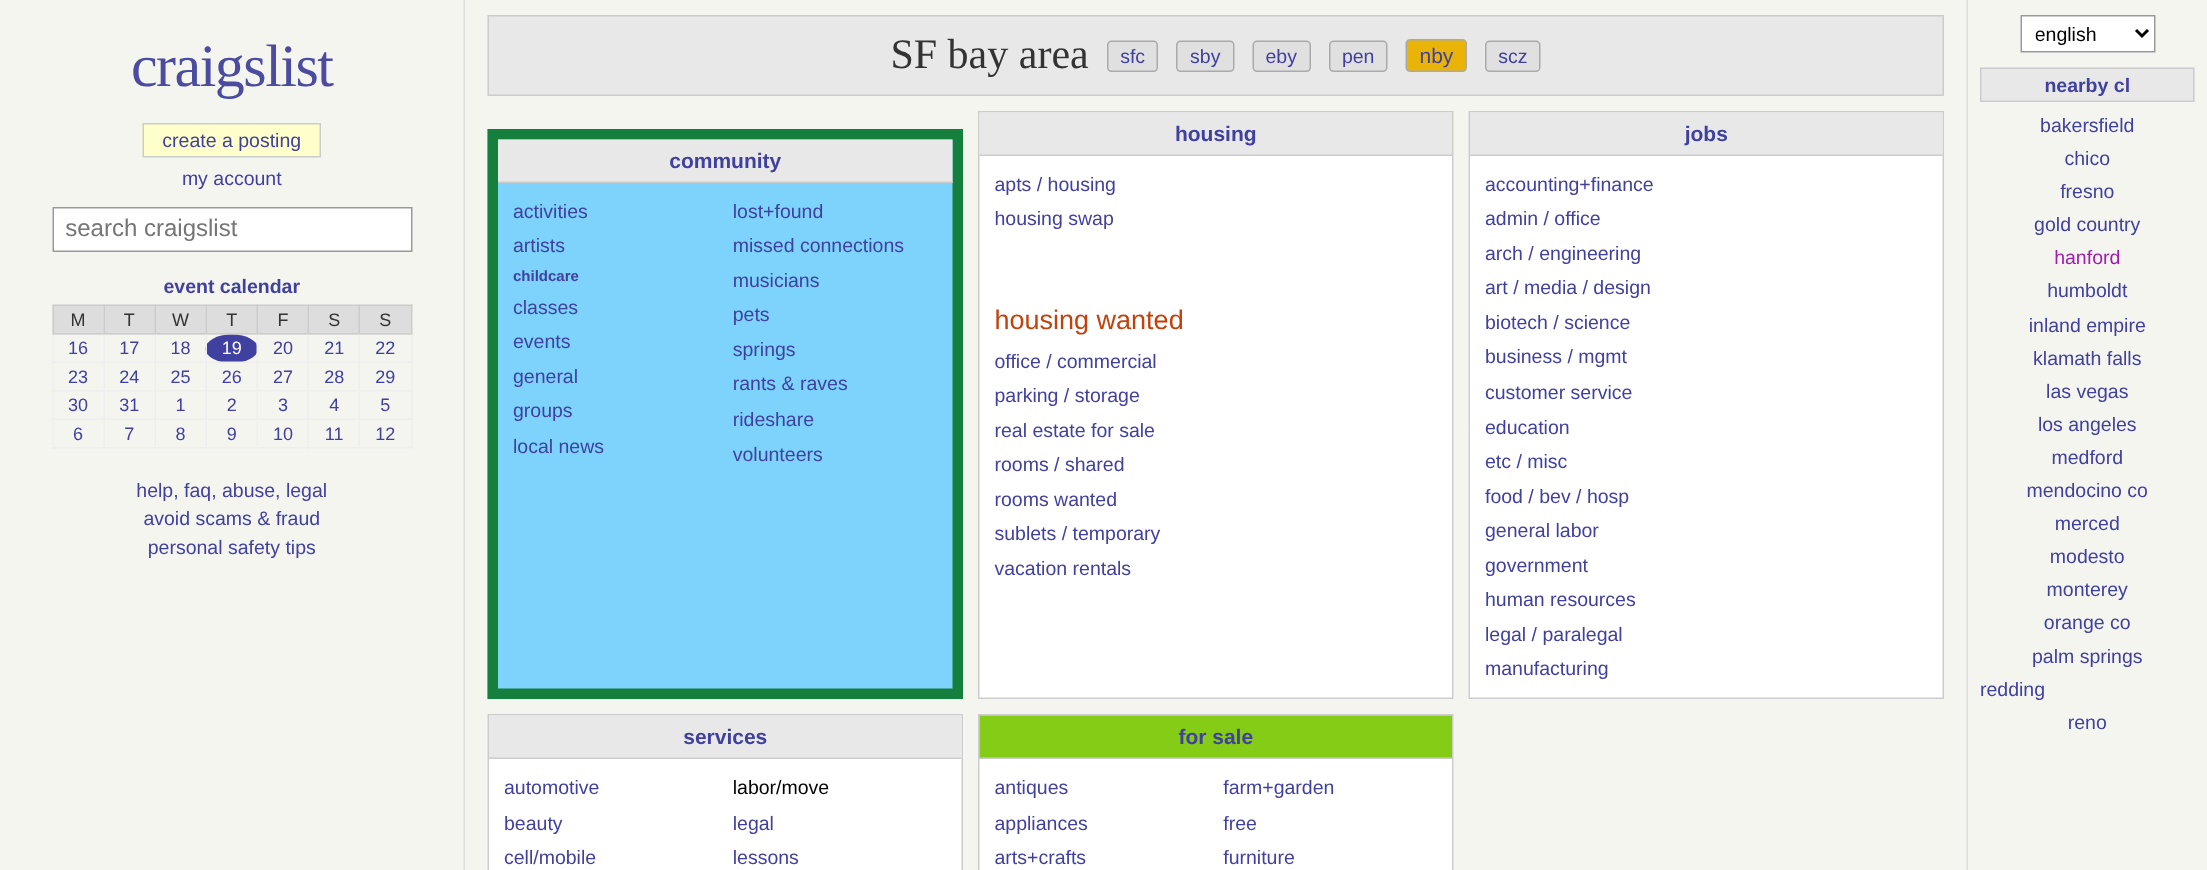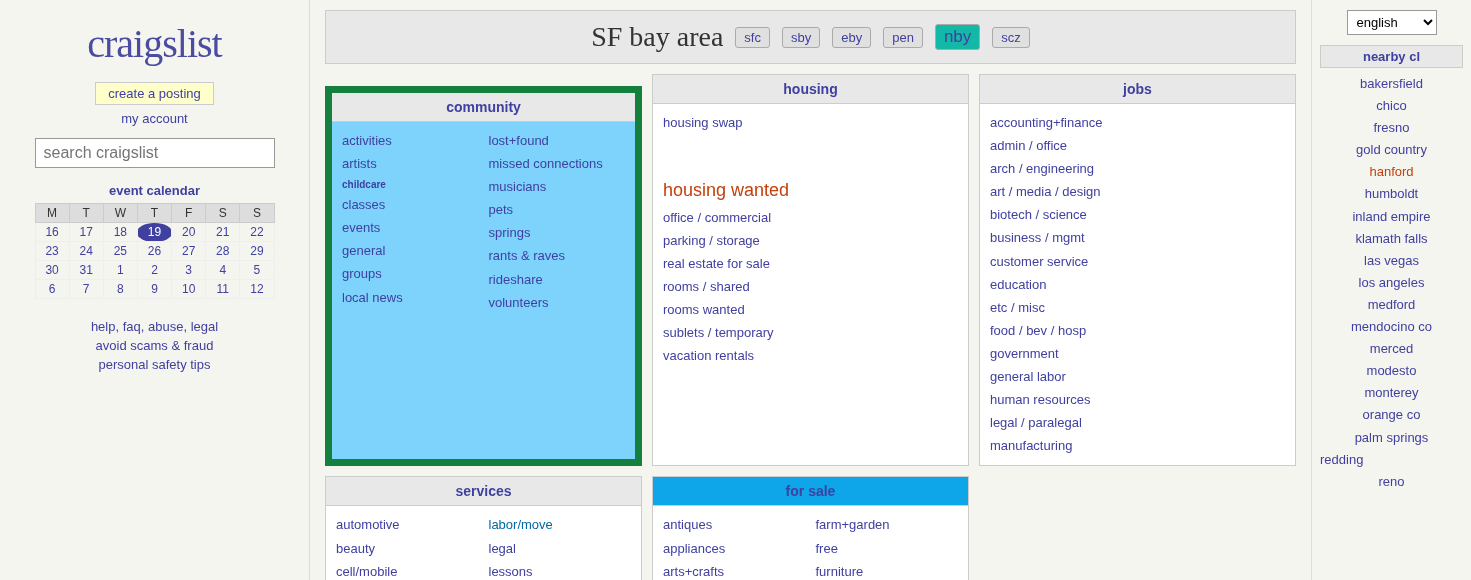--- a/index.html
+++ b/index.html
@@ -301,21 +301,21 @@
 </div>
 
 <div id="main-content">
 
   <div id="header-bar" style="background:#e8e8e8;border:1px solid #ccc;padding:10px 20px;display:flex;align-items:center;justify-content:center;gap:12px;margin-bottom:10px;">
     <span id="site-region-title" style="font-size:28px;color:#333;font-family:Georgia,serif;">SF bay area</span>
     <a class="region-tag" style="background:#e0e0e0;border:1px solid #aaa;color:#4040a0;padding:2px 8px;border-radius:3px;font-size:13px;cursor:pointer;text-decoration:none;">sfc</a>
     <a class="region-tag" style="background:#e0e0e0;border:1px solid #aaa;color:#4040a0;padding:2px 8px;border-radius:3px;font-size:13px;cursor:pointer;text-decoration:none;">sby</a>
     <a class="region-tag" style="background:#e0e0e0;border:1px solid #aaa;color:#4040a0;padding:2px 8px;border-radius:3px;font-size:13px;cursor:pointer;text-decoration:none;">eby</a>
     <a class="region-tag" style="background:#e0e0e0;border:1px solid #aaa;color:#4040a0;padding:2px 8px;border-radius:3px;font-size:13px;cursor:pointer;text-decoration:none;">pen</a>
-    <a class="region-tag" style="background:#14b8a6;border:1px solid #aaa;color:#4040a0;padding:2px 8px;border-radius:3px;font-size:17px;cursor:pointer;text-decoration:none;">nby</a>
+    <a class="region-tag" style="background:#eab308;border:1px solid #aaa;color:#4040a0;padding:2px 8px;border-radius:3px;font-size:14px;cursor:pointer;text-decoration:none;">nby</a>
     <a class="region-tag" style="background:#e0e0e0;border:1px solid #aaa;color:#4040a0;padding:2px 8px;border-radius:3px;font-size:13px;cursor:pointer;text-decoration:none;">scz</a>
   </div>
 
   <div id="sections-grid" style="display:grid;grid-template-columns:1fr 1fr 1fr;gap:10px;">
 
     <div class="section-box" style="background:#7dd3fc;border:7px solid #15803d;margin-top:12px;">
       <div class="section-header" style="background:#e8e8e8;padding:6px 10px;text-align:center;font-weight:bold;color:#4040a0;font-size:14px;border-bottom:1px solid #ccc;">community</div>
       <div class="section-body" style="padding:8px 10px;display:flex;gap:10px;">
         <div class="section-col" style="display:flex;flex-direction:column;gap:1px;flex:1;">
           <a class="section-link" style="color:#4040a0;text-decoration:none;font-size:13px;line-height:1.7;">activities</a>
@@ -337,20 +337,21 @@
           <a class="section-link" style="color:#4040a0;text-decoration:none;font-size:13px;line-height:1.7;">rideshare</a>
           <a class="section-link" style="color:#4040a0;text-decoration:none;font-size:13px;line-height:1.7;">volunteers</a>
         </div>
       </div>
     </div>
 
     <div class="section-box" style="background:#fff;border:1px solid #ccc;">
       <div class="section-header" style="background:#e8e8e8;padding:6px 10px;text-align:center;font-weight:bold;color:#4040a0;font-size:14px;border-bottom:1px solid #ccc;">housing</div>
       <div class="section-body" style="padding:8px 10px;display:flex;gap:10px;">
         <div class="section-col" style="display:flex;flex-direction:column;gap:1px;flex:1;">
+          <a class="section-link" style="color:#4040a0;text-decoration:none;font-size:13px;line-height:1.7;">apts / housing</a>
           <a class="section-link" style="color:#4040a0;text-decoration:none;font-size:13px;line-height:1.7;">housing swap</a>
           <a class="section-link" style="color:#c2410c;text-decoration:none;font-size:18px;line-height:1.7;margin-top:40px;">housing wanted</a>
           <a class="section-link" style="color:#4040a0;text-decoration:none;font-size:13px;line-height:1.7;">office / commercial</a>
           <a class="section-link" style="color:#4040a0;text-decoration:none;font-size:13px;line-height:1.7;">parking / storage</a>
           <a class="section-link" style="color:#4040a0;text-decoration:none;font-size:13px;line-height:1.7;">real estate for sale</a>
           <a class="section-link" style="color:#4040a0;text-decoration:none;font-size:13px;line-height:1.7;">rooms / shared</a>
           <a class="section-link" style="color:#4040a0;text-decoration:none;font-size:13px;line-height:1.7;">rooms wanted</a>
           <a class="section-link" style="color:#4040a0;text-decoration:none;font-size:13px;line-height:1.7;">sublets / temporary</a>
           <a class="section-link" style="color:#4040a0;text-decoration:none;font-size:13px;line-height:1.7;">vacation rentals</a>
         </div>
@@ -364,49 +365,49 @@
           <a class="section-link" style="color:#4040a0;text-decoration:none;font-size:13px;line-height:1.7;">accounting+finance</a>
           <a class="section-link" style="color:#4040a0;text-decoration:none;font-size:13px;line-height:1.7;">admin / office</a>
           <a class="section-link" style="color:#4040a0;text-decoration:none;font-size:13px;line-height:1.7;">arch / engineering</a>
           <a class="section-link" style="color:#4040a0;text-decoration:none;font-size:13px;line-height:1.7;">art / media / design</a>
           <a class="section-link" style="color:#4040a0;text-decoration:none;font-size:13px;line-height:1.7;">biotech / science</a>
           <a class="section-link" style="color:#4040a0;text-decoration:none;font-size:13px;line-height:1.7;">business / mgmt</a>
           <a class="section-link" style="color:#4040a0;text-decoration:none;font-size:13px;line-height:1.7;">customer service</a>
           <a class="section-link" style="color:#4040a0;text-decoration:none;font-size:13px;line-height:1.7;">education</a>
           <a class="section-link" style="color:#4040a0;text-decoration:none;font-size:13px;line-height:1.7;">etc / misc</a>
           <a class="section-link" style="color:#4040a0;text-decoration:none;font-size:13px;line-height:1.7;">food / bev / hosp</a>
+          <a class="section-link" style="color:#4040a0;text-decoration:none;font-size:13px;line-height:1.7;">general labor</a>
           <a class="section-link" style="color:#4040a0;text-decoration:none;font-size:13px;line-height:1.7;">government</a>
-          <a class="section-link" style="color:#4040a0;text-decoration:none;font-size:13px;line-height:1.7;">general labor</a>
           <a class="section-link" style="color:#4040a0;text-decoration:none;font-size:13px;line-height:1.7;">human resources</a>
           <a class="section-link" style="color:#4040a0;text-decoration:none;font-size:13px;line-height:1.7;">legal / paralegal</a>
           <a class="section-link" style="color:#4040a0;text-decoration:none;font-size:13px;line-height:1.7;">manufacturing</a>
         </div>
       </div>
     </div>
 
     <div class="section-box" style="background:#fff;border:1px solid #ccc;">
       <div class="section-header" style="background:#e8e8e8;padding:6px 10px;text-align:center;font-weight:bold;color:#4040a0;font-size:14px;border-bottom:1px solid #ccc;">services</div>
       <div class="section-body" style="padding:8px 10px;display:flex;gap:10px;">
         <div class="section-col" style="display:flex;flex-direction:column;gap:1px;flex:1;">
           <a class="section-link" style="color:#4040a0;text-decoration:none;font-size:13px;line-height:1.7;">automotive</a>
           <a class="section-link" style="color:#4040a0;text-decoration:none;font-size:13px;line-height:1.7;">beauty</a>
           <a class="section-link" style="color:#4040a0;text-decoration:none;font-size:13px;line-height:1.7;">cell/mobile</a>
 
         </div>
         <div class="section-col" style="display:flex;flex-direction:column;gap:1px;flex:1;">
-          <a class="section-link" style="color:#0369a1;text-decoration:none;font-size:13px;line-height:1.7;">labor/move</a>
+          <a class="section-link" style="color:#000000;text-decoration:none;font-size:13px;line-height:1.7;">labor/move</a>
           <a class="section-link" style="color:#4040a0;text-decoration:none;font-size:13px;line-height:1.7;">legal</a>
           <a class="section-link" style="color:#4040a0;text-decoration:none;font-size:13px;line-height:1.7;">lessons</a>
 
         </div>
       </div>
     </div>
 
     <div class="section-box" style="background:#fff;border:1px solid #ccc;">
-      <div class="section-header" style="background:#0ea5e9;padding:6px 10px;text-align:center;font-weight:bold;color:#4040a0;font-size:14px;border-bottom:1px solid #ccc;">for sale</div>
+      <div class="section-header" style="background:#84cc16;padding:6px 10px;text-align:center;font-weight:bold;color:#4040a0;font-size:14px;border-bottom:1px solid #ccc;">for sale</div>
       <div class="section-body" style="padding:8px 10px;display:flex;gap:10px;">
         <div class="section-col" style="display:flex;flex-direction:column;gap:1px;flex:1;">
           <a class="section-link" style="color:#4040a0;text-decoration:none;font-size:13px;line-height:1.7;">antiques</a>
           <a class="section-link" style="color:#4040a0;text-decoration:none;font-size:13px;line-height:1.7;">appliances</a>
           <a class="section-link" style="color:#4040a0;text-decoration:none;font-size:13px;line-height:1.7;">arts+crafts</a>
         </div>
         <div class="section-col" style="display:flex;flex-direction:column;gap:1px;flex:1;">
           <a class="section-link" style="color:#4040a0;text-decoration:none;font-size:13px;line-height:1.7;">farm+garden</a>
           <a class="section-link" style="color:#4040a0;text-decoration:none;font-size:13px;line-height:1.7;">free</a>
           <a class="section-link" style="color:#4040a0;text-decoration:none;font-size:13px;line-height:1.7;">furniture</a>
@@ -430,21 +431,21 @@
       <option>русский</option>
       <option>日本語</option>
       <option>中文</option>
     </select>
   </div>
   <div id="nearby-cl-header" style="text-align:center;color:#4040a0;font-weight:bold;font-size:13px;margin-bottom:5px;padding:3px;background:#e8e8e8;border:1px solid #ccc;">nearby cl</div>
   <a class="nearby-link" style="display:block;text-align:center;color:#4040a0;text-decoration:none;font-size:13px;line-height:1.7;">bakersfield</a>
   <a class="nearby-link" style="display:block;text-align:center;color:#4040a0;text-decoration:none;font-size:13px;line-height:1.7;">chico</a>
   <a class="nearby-link" style="display:block;text-align:center;color:#4040a0;text-decoration:none;font-size:13px;line-height:1.7;">fresno</a>
   <a class="nearby-link" style="display:block;text-align:center;color:#4040a0;text-decoration:none;font-size:13px;line-height:1.7;">gold country</a>
-  <a class="nearby-link" style="display:block;text-align:center;color:#c2410c;text-decoration:none;font-size:13px;line-height:1.7;">hanford</a>
+  <a class="nearby-link" style="display:block;text-align:center;color:#a21caf;text-decoration:none;font-size:13px;line-height:1.7;">hanford</a>
   <a class="nearby-link" style="display:block;text-align:center;color:#4040a0;text-decoration:none;font-size:13px;line-height:1.7;">humboldt</a>
   <a class="nearby-link" style="display:block;text-align:center;color:#4040a0;text-decoration:none;font-size:13px;line-height:1.7;">inland empire</a>
   <a class="nearby-link" style="display:block;text-align:center;color:#4040a0;text-decoration:none;font-size:13px;line-height:1.7;">klamath falls</a>
   <a class="nearby-link" style="display:block;text-align:center;color:#4040a0;text-decoration:none;font-size:13px;line-height:1.7;">las vegas</a>
   <a class="nearby-link" style="display:block;text-align:center;color:#4040a0;text-decoration:none;font-size:13px;line-height:1.7;">los angeles</a>
   <a class="nearby-link" style="display:block;text-align:center;color:#4040a0;text-decoration:none;font-size:13px;line-height:1.7;">medford</a>
   <a class="nearby-link" style="display:block;text-align:center;color:#4040a0;text-decoration:none;font-size:13px;line-height:1.7;">mendocino co</a>
   <a class="nearby-link" style="display:block;text-align:center;color:#4040a0;text-decoration:none;font-size:13px;line-height:1.7;">merced</a>
   <a class="nearby-link" style="display:block;text-align:center;color:#4040a0;text-decoration:none;font-size:13px;line-height:1.7;">modesto</a>
   <a class="nearby-link" style="display:block;text-align:center;color:#4040a0;text-decoration:none;font-size:13px;line-height:1.7;">monterey</a>

